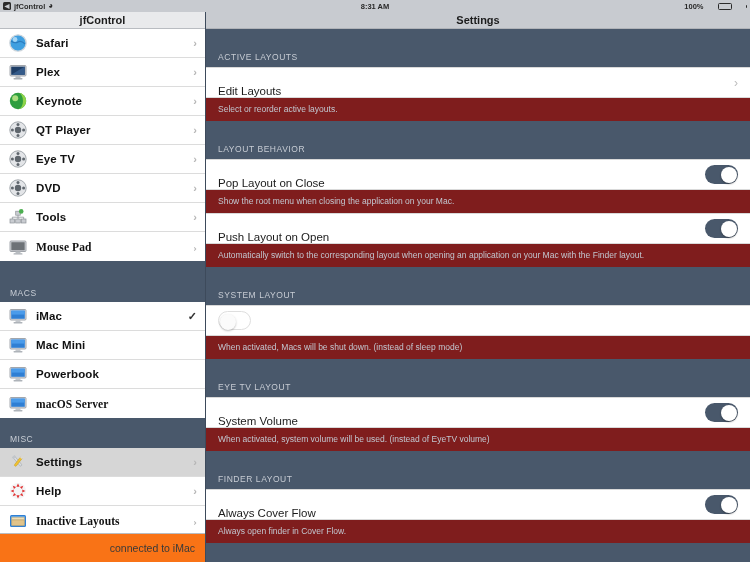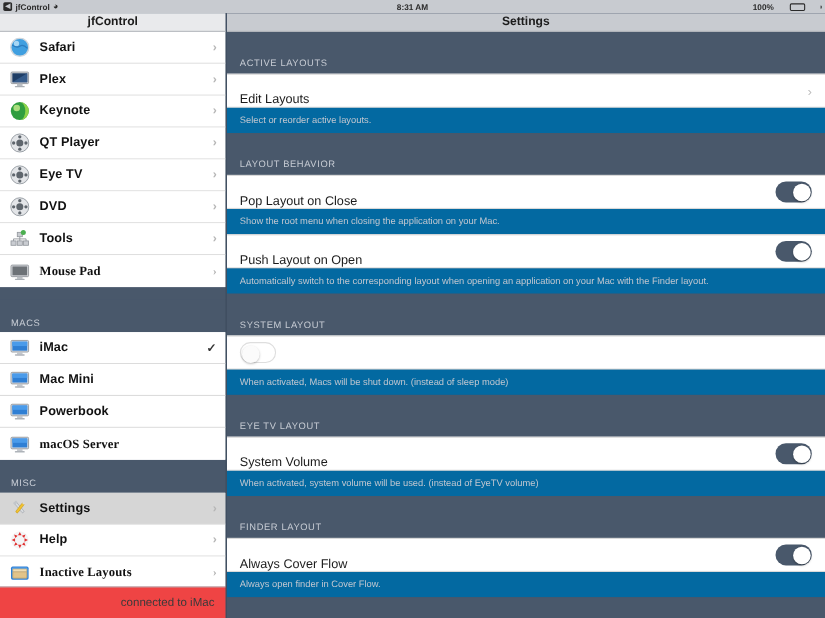--- a/index.html
+++ b/index.html
@@ -82,21 +82,21 @@
 
   .sb-section{
     background:#49586b; height:30px;
     display:flex; align-items:flex-end;
     padding:0 0 4px 10px;
     font-size:8.5px; color:#c9ced6; letter-spacing:0.5px;
   }
   .sb-gap{ background:#49586b; height:11px; }
 
   #sidebar-footer{
-    height:29px; background:#ef4444;
+    height:29px; background:#f97316;
     display:flex;align-items:center;justify-content:flex-end;
     padding-right:10px;
     font-size:10.5px; color:#3a3a3a;
     border-top:1px solid #b9bcc1;
   }
 
   
   #main{
     width:544px; height:550px;
     background:#49586b;
@@ -120,21 +120,21 @@
     background:#ffffff; min-height:31px;
     display:flex;align-items:center;
     padding:0 12px;
     border-top:1px solid #d9d9d9;
     border-bottom:1px solid #d9d9d9;
   }
   .cell-title{ font-size:11.5px; color:#1b1b1b; flex:1;margin-top:17px; }
   .cell-chev{ color:#bdbdbd; font-size:12px; }
   .footnote{
     color:#c2c7d0; font-size:8.5px;
-    padding:6px 0 7px 12px; background:#0369a1;
+    padding:6px 0 7px 12px; background:#7f1d1d;
   }
 
   
   .toggle{
     width:33px;height:19px;border-radius:10px;
     position:relative;flex:0 0 33px;
   }
   .toggle.on{ background:#49586b; }
   .toggle.off{ background:#ffffff; border:1px solid #dedede; }
   .toggle .knob{

